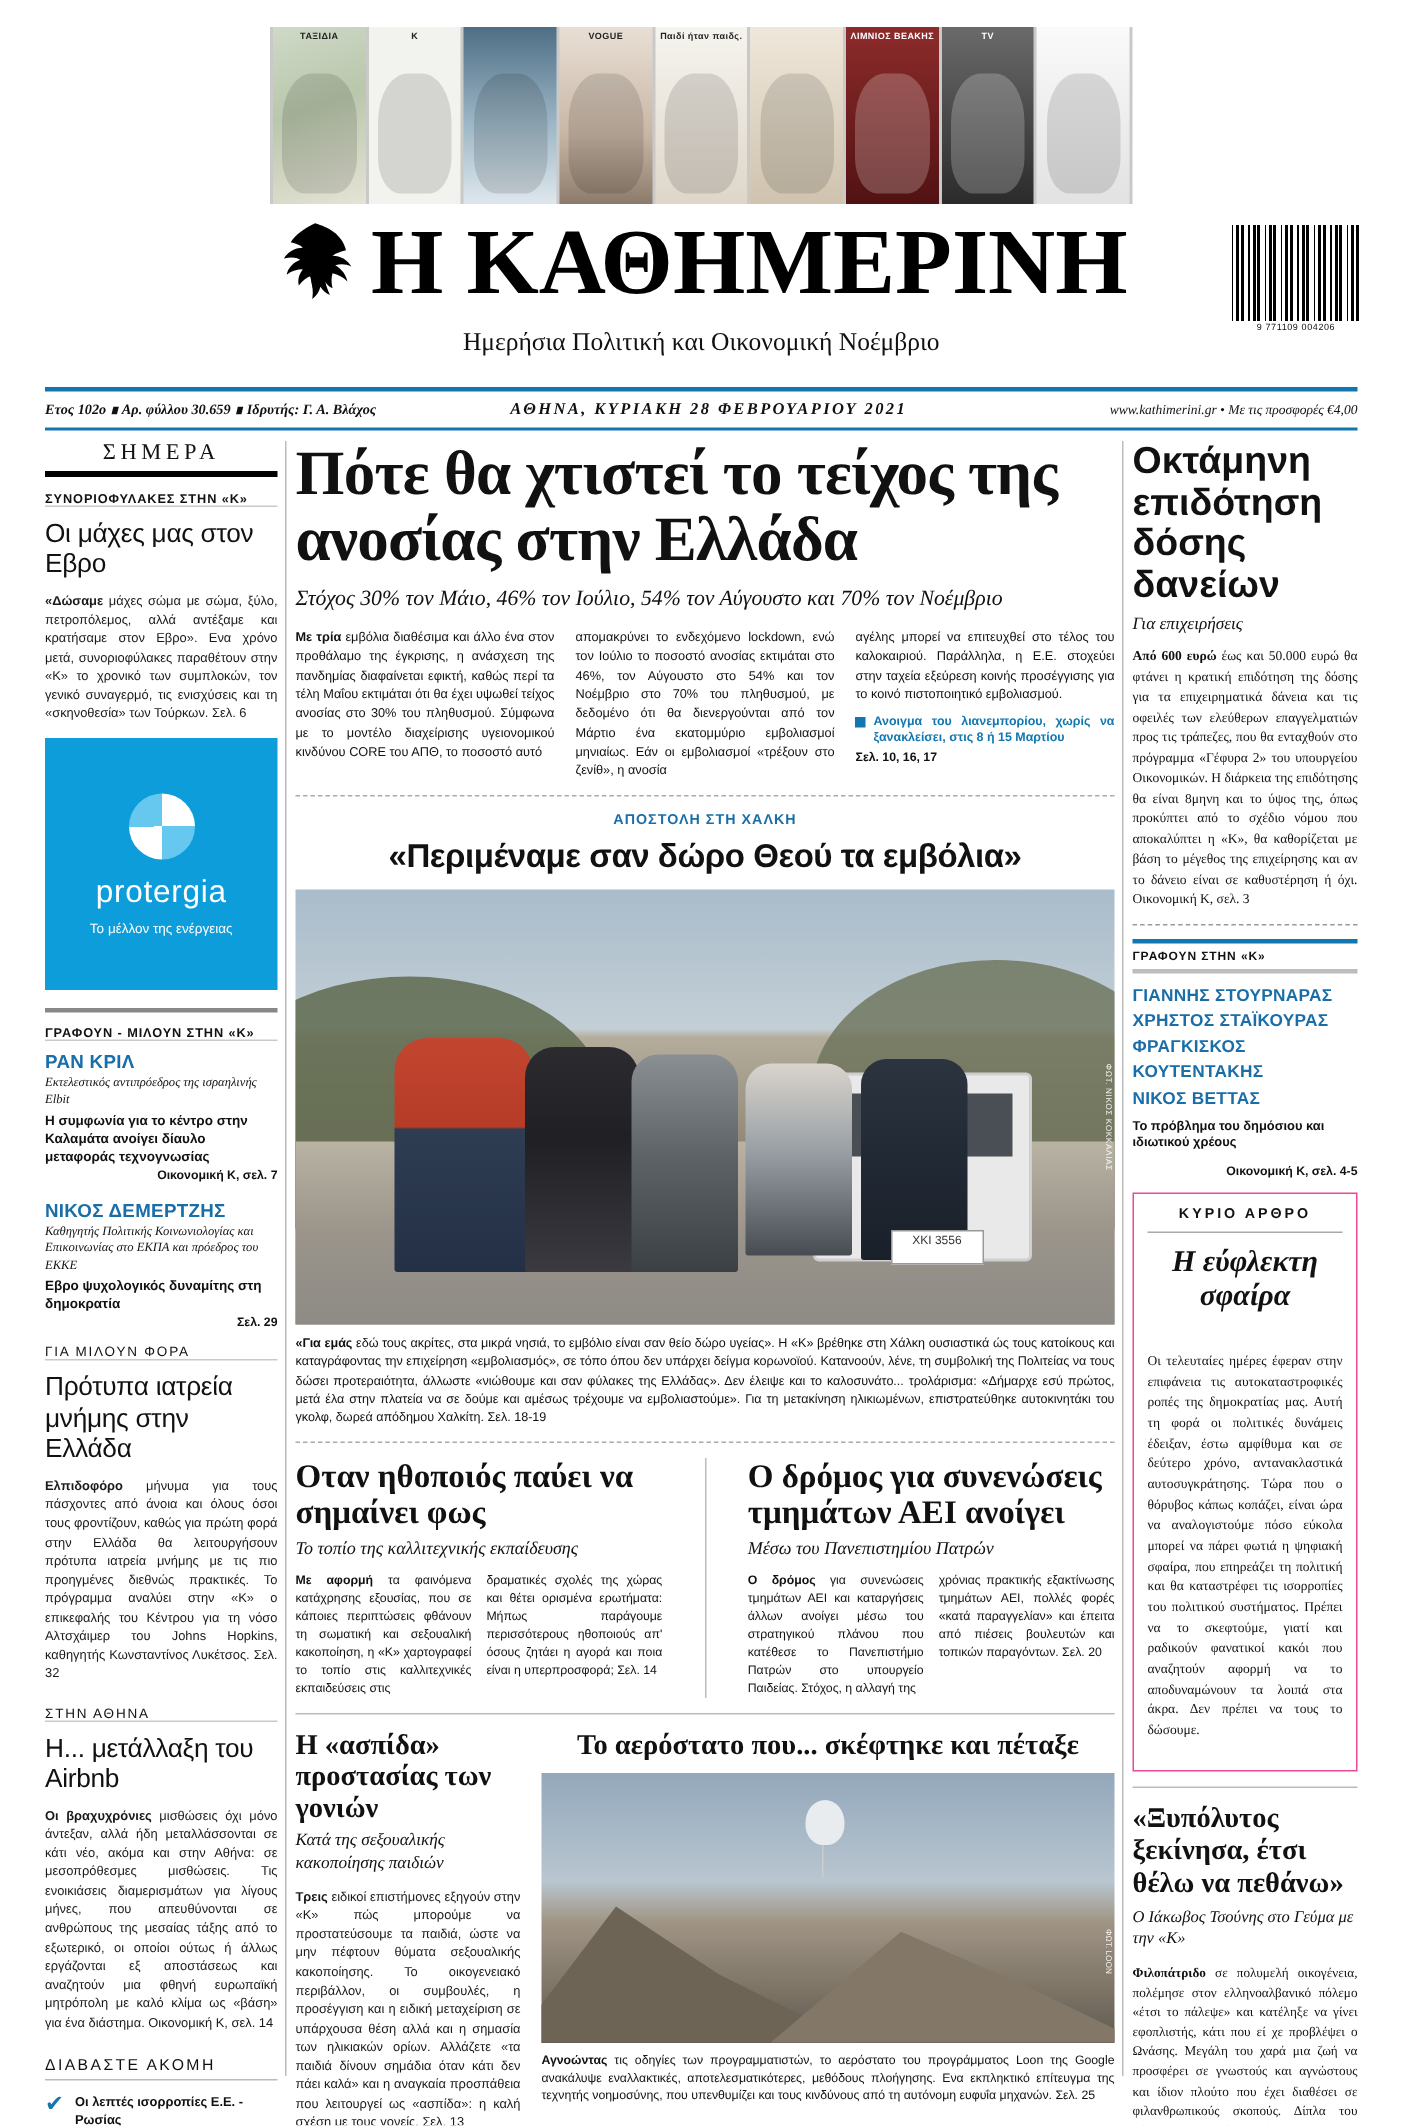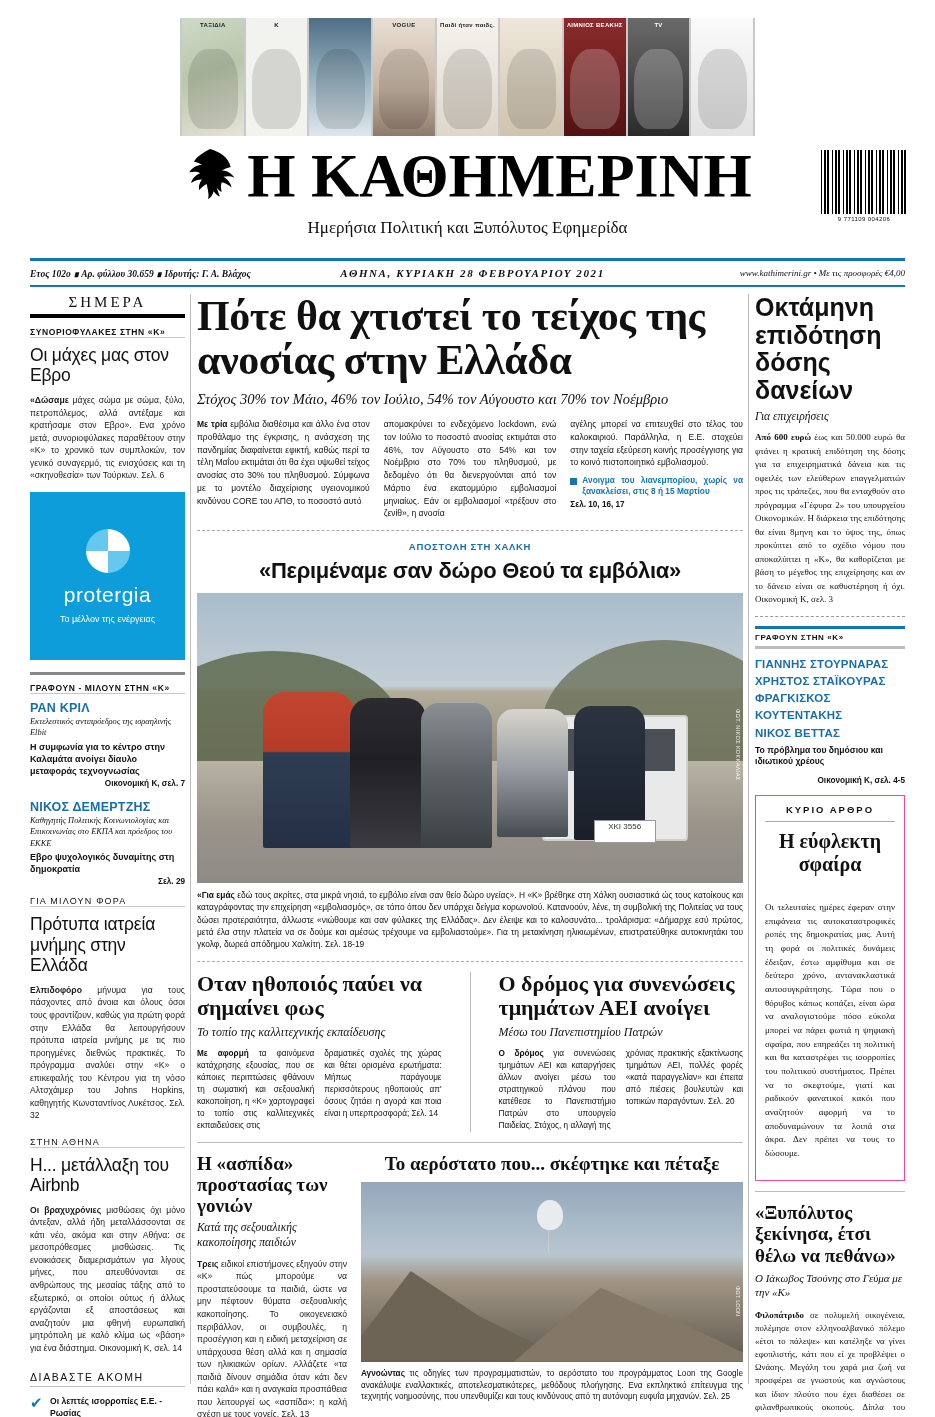--- a/index.html
+++ b/index.html
@@ -168,21 +168,21 @@
   .dotline{border-top:1px dashed #999;margin:9px 0;}
   .bluebar{height:3px;background:#1277b0;margin-bottom:4px;}
   .graf-k{font-size:8px;font-weight:bold;letter-spacing:.6px;padding-bottom:4px;}
   .graybar{height:3px;background:#bdbdbd;margin-bottom:7px;}
   .rname{color:#1a6ea8;font-size:11.5px;font-weight:bold;line-height:1.5;letter-spacing:.2px;}
   .rtitle{font-size:8.6px;font-weight:bold;line-height:1.35;margin-top:3px;}
   .rref{font-size:8.2px;font-weight:bold;text-align:right;margin-top:8px;}
 
   .edit-box{border:1px solid #ec4899;padding:8px 9px 10px 9px;margin-top:10px;}
   .edit-k{text-align:center;font-size:9.5px;font-weight:bold;letter-spacing:2px;padding-bottom:6px;border-bottom:1px solid #aaa;}
-  .edit-h{text-align:center;font-family:"Liberation Serif",serif;font-size:20px;line-height:1.15;margin:8px 0 25px 0;}
+  .edit-h{text-align:center;font-family:"Liberation Serif",serif;font-style:italic;font-size:20px;line-height:1.15;margin:8px 0 25px 0;}
   .edit-b{font-family:"Liberation Serif",serif;font-size:9px;line-height:1.52;text-align:justify;}
 
   .rquote{font-family:"Liberation Serif",serif;font-size:19px;line-height:1.13;margin:0;}
   .rquote-sub{font-family:"Liberation Serif",serif;font-style:italic;font-size:11px;line-height:1.3;margin:5px 0 7px 0;}
   .rquote-b{font-family:"Liberation Serif",serif;font-size:8.8px;line-height:1.5;text-align:justify;}
   .rquote-b b{font-weight:bold;}
 </style>
 </head>
 <body>
 
@@ -230,21 +230,21 @@
   </div>
 
   <div class="masthead">
     <div class="logo-row">
       <svg class="eagle" viewBox="0 0 60 62">
         <path fill="#000" d="M30 2 C22 6 16 10 12 16 c4 1 7 2 9 4 c-6 0-11 3-14 8 c5-1 9-1 12 1 c-5 2-9 6-10 11 c4-3 8-4 12-4 c-3 4-4 8-3 12 c3-4 6-6 9-7 c0 5 1 9 3 13 c1-5 3-9 6-11 c2 3 4 6 7 7 c-1-4-1-8 0-11 c4 1 8 3 11 6 c-1-5-4-9-9-12 c4-1 8-1 12 1 c-3-5-8-8-14-8 c3-2 6-3 10-4 C50 10 40 5 30 2 Z"></path>
         <path fill="#000" d="M26 40 c2 6 3 12 2 18 c3-2 5-5 6-9 c2 3 4 5 7 6 c-2-5-4-10-4-15 Z"></path>
       </svg>
       <div class="wordmark">Η ΚΑΘΗΜΕΡΙΝΗ</div>
     </div>
-    <div class="tagline">Ημερήσια Πολιτική και Ξυπόλυτος Εφημερίδα</div>
+    <div class="tagline">Ημερήσια Πολιτική και Οικονομική Νοέμβριο</div>
     <div class="barcode"></div>
     <div class="barcode-num">9 771109 004206</div>
   </div>
 
   <div class="rule-blue"></div>
   <div class="infobar">
     <div class="info-left">Ετος 102ο ∎ Αρ. φύλλου 30.659 ∎ Ιδρυτής: Γ. Α. Βλάχος</div>
     <div class="info-mid">ΑΘΗΝΑ, ΚΥΡΙΑΚΗ 28 ΦΕΒΡΟΥΑΡΙΟΥ 2021</div>
     <div class="info-right">www.kathimerini.gr • Με τις προσφορές €4,00</div>
   </div>

